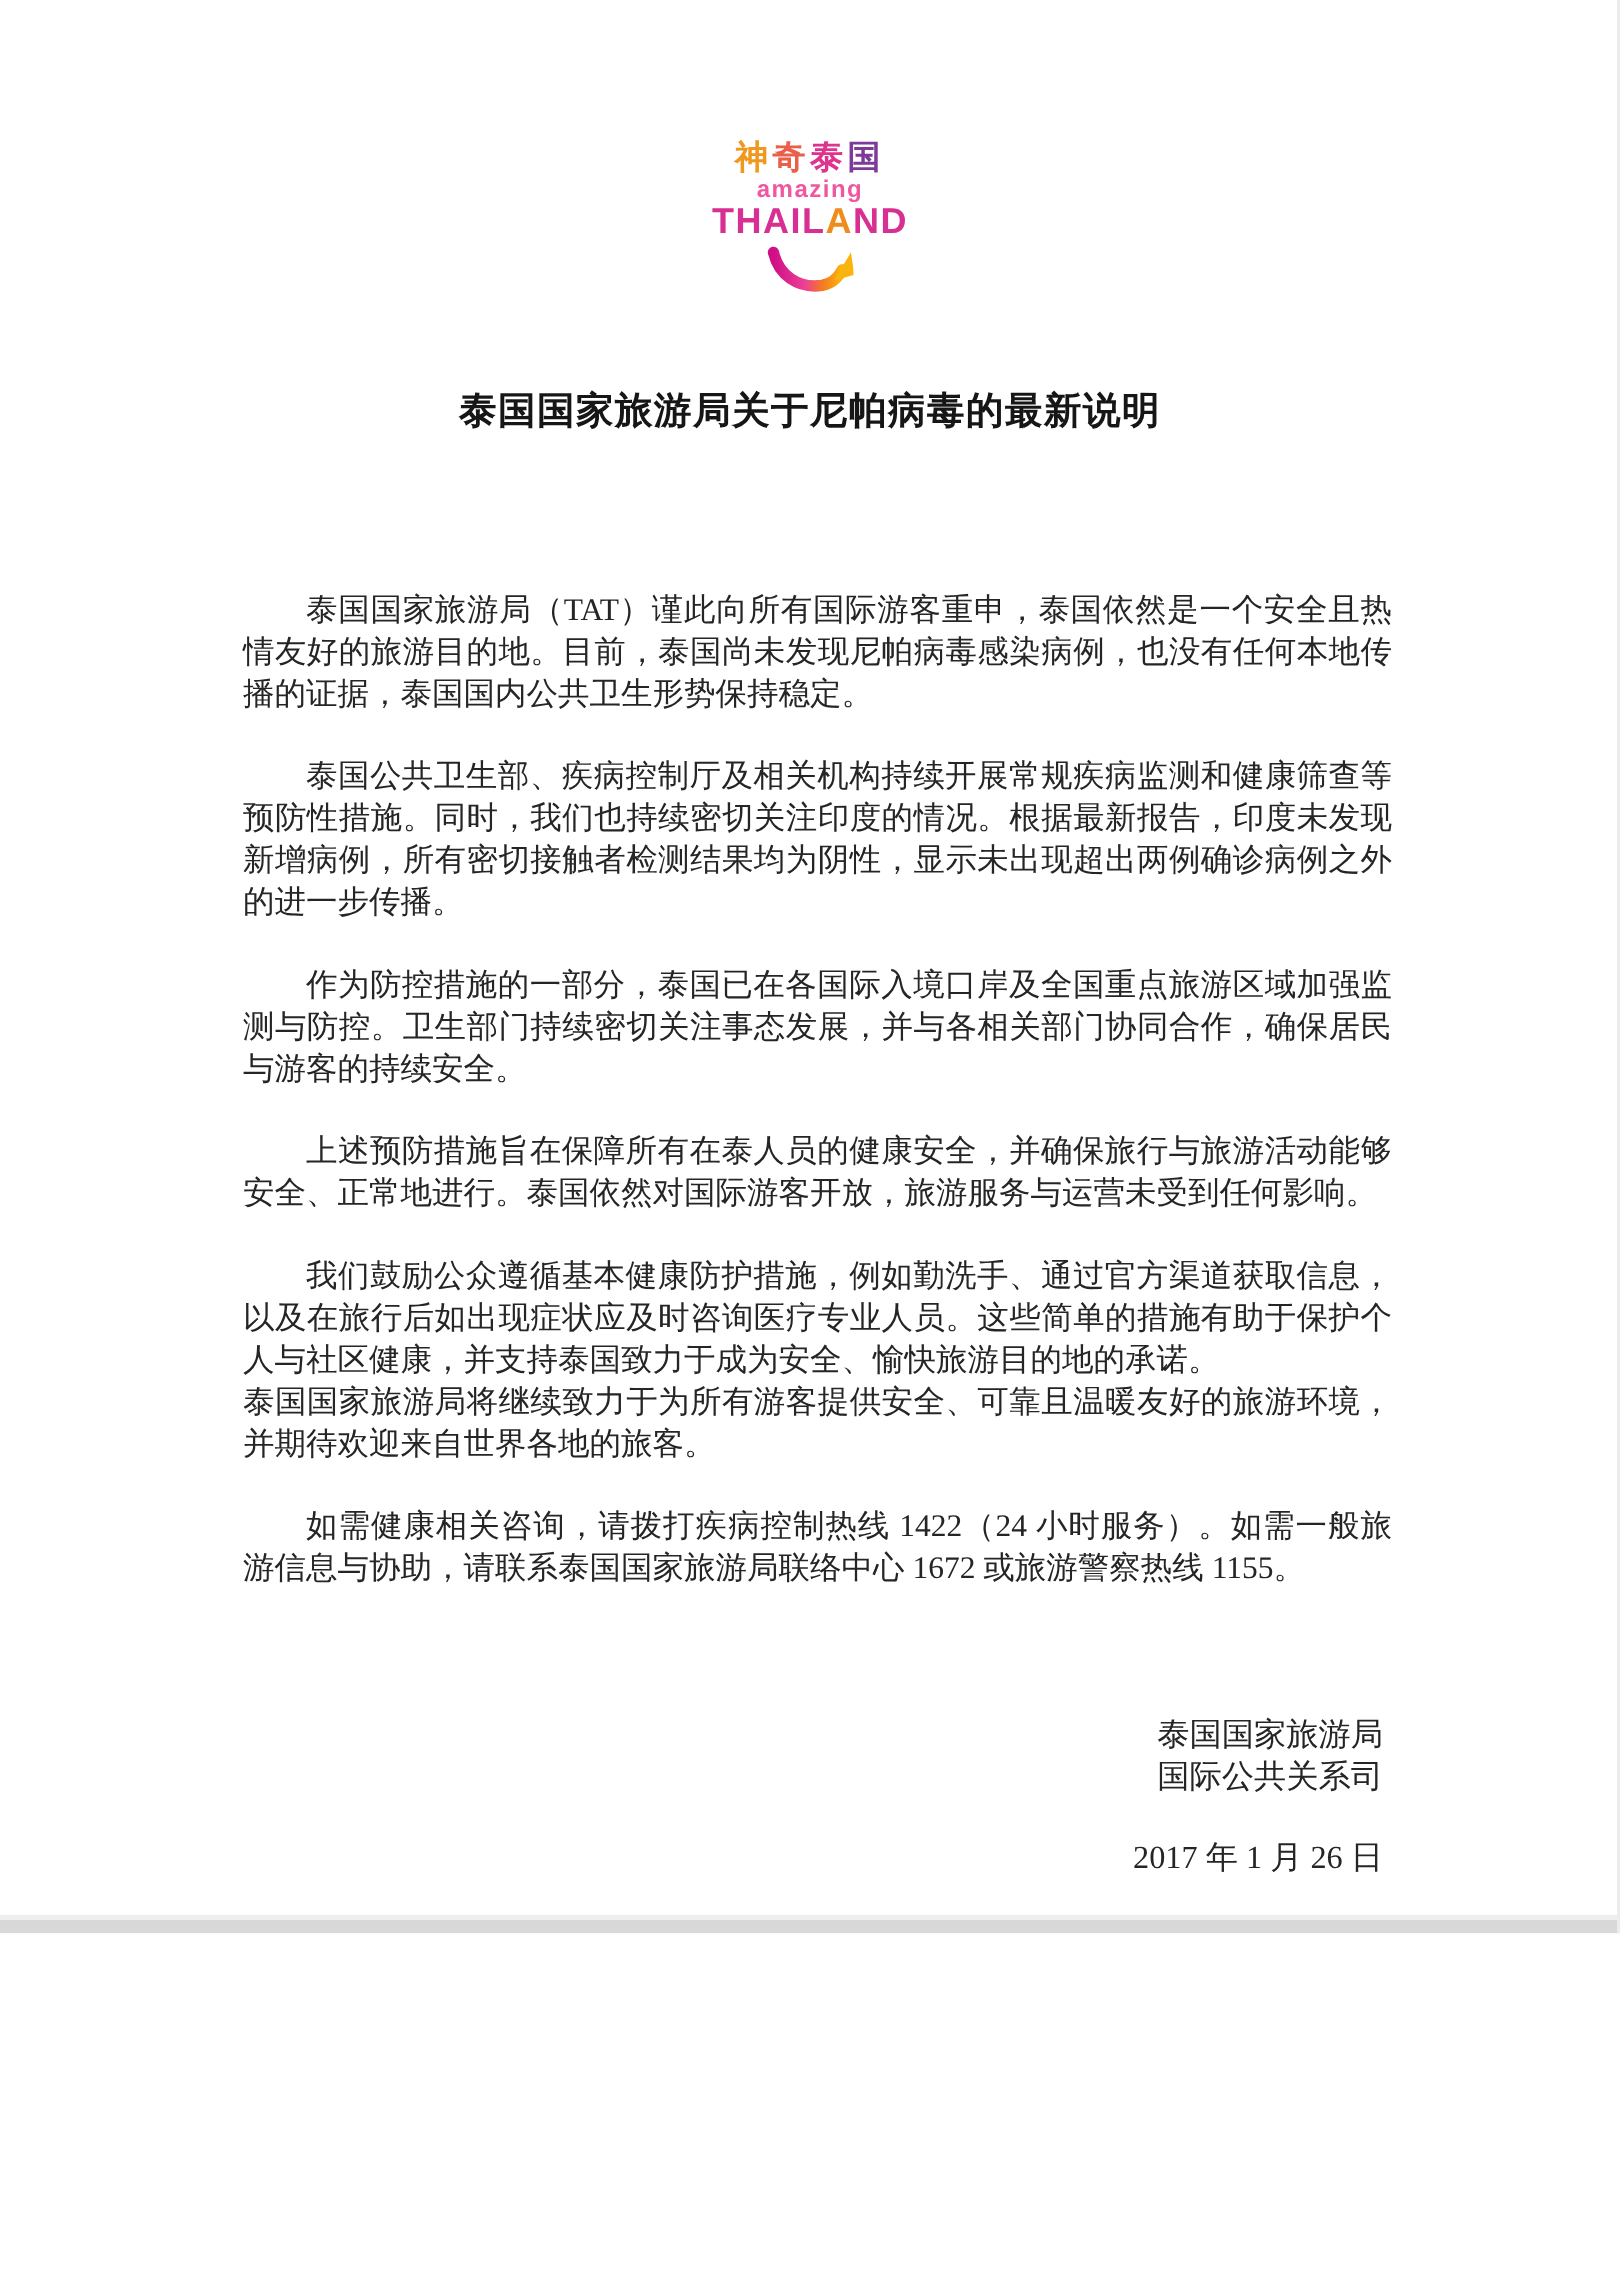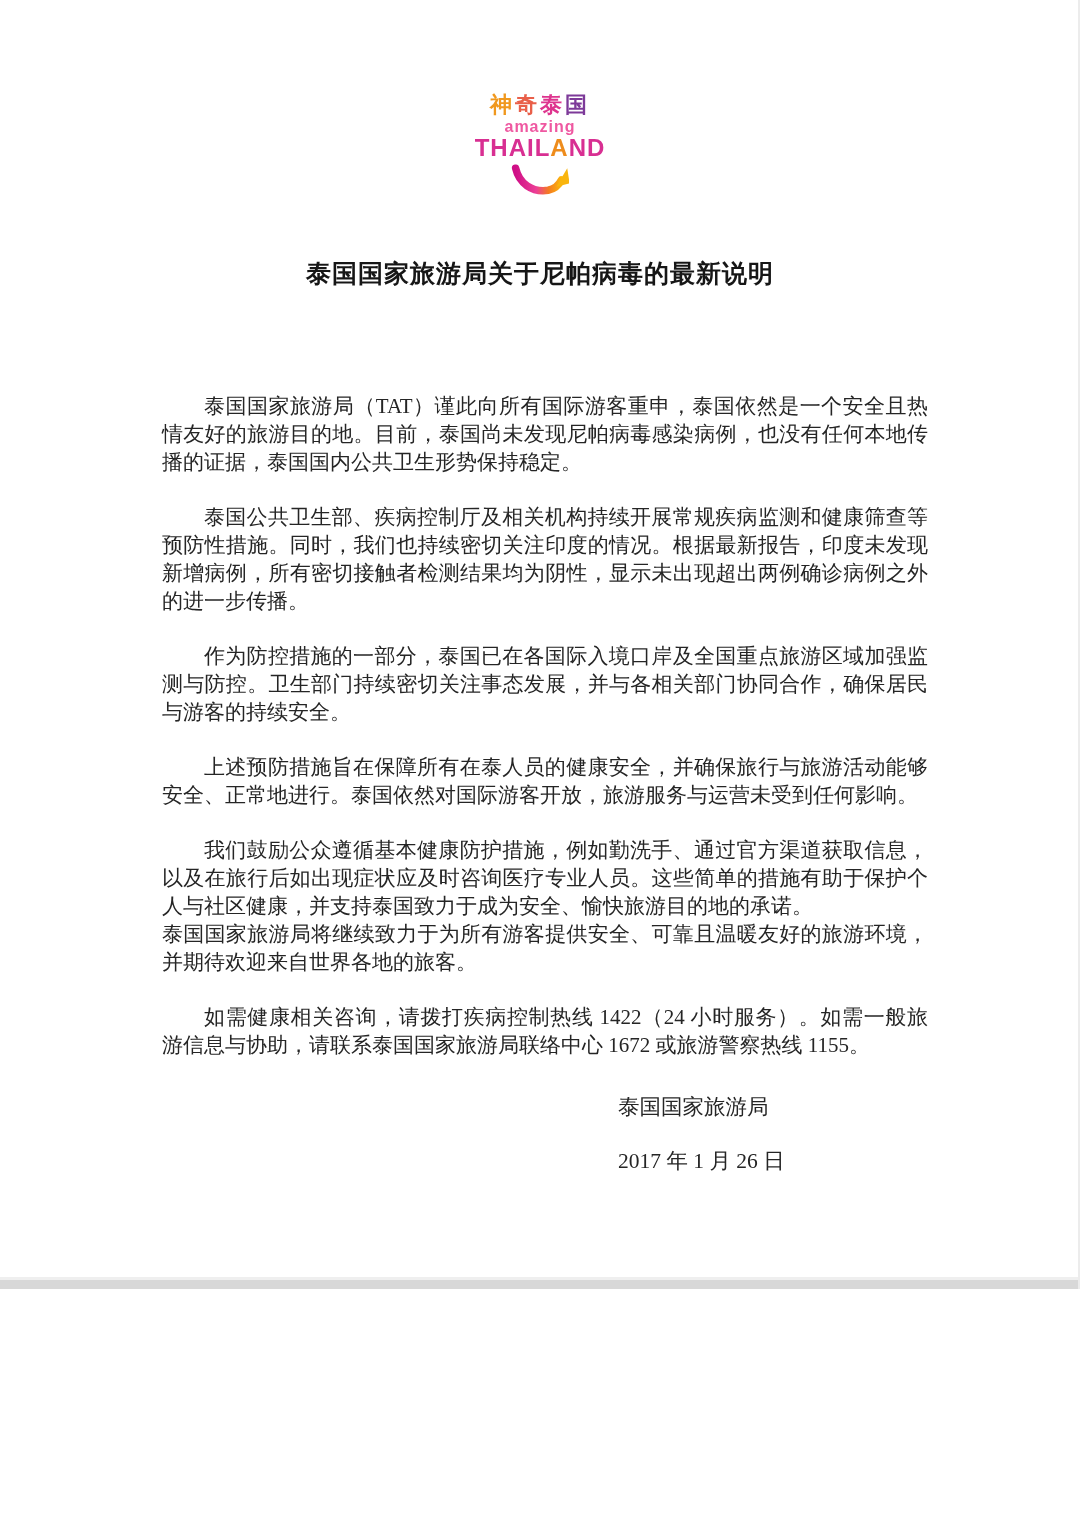--- a/index.html
+++ b/index.html
@@ -51,22 +51,22 @@
     font-size:21px;line-height:28px;
     text-align:justify;
     color:#252525;
   }
   .doc-body p{ margin:0 0 27px; }
   .doc-body p.indent{ text-indent:2em; }
   .doc-body p.no-indent{ text-indent:0; }
   .doc-body p.tight{ margin-bottom:0; }
   
   .signature{
-    margin-top:34px;margin-left:618px;width:304px;
-    text-align:left;
+    margin-top:83px;margin-left:618px;width:304px;
+    text-align:right;
     font-size:21.5px;line-height:28px;color:#252525;
   }
   .sig-date{ margin-top:26px; }
 </style>
 </head>
 <body>
 
 <div class="page">
 
   <div class="logo">
@@ -98,18 +98,19 @@
     <p class="indent">泰国公共卫生部、疾病控制厅及相关机构持续开展常规疾病监测和健康筛查等预防性措施。同时，我们也持续密切关注印度的情况。根据最新报告，印度未发现新增病例，所有密切接触者检测结果均为阴性，显示未出现超出两例确诊病例之外的进一步传播。</p>
     <p class="indent">作为防控措施的一部分，泰国已在各国际入境口岸及全国重点旅游区域加强监测与防控。卫生部门持续密切关注事态发展，并与各相关部门协同合作，确保居民与游客的持续安全。</p>
     <p class="indent">上述预防措施旨在保障所有在泰人员的健康安全，并确保旅行与旅游活动能够安全、正常地进行。泰国依然对国际游客开放，旅游服务与运营未受到任何影响。</p>
     <p class="indent tight">我们鼓励公众遵循基本健康防护措施，例如勤洗手、通过官方渠道获取信息，以及在旅行后如出现症状应及时咨询医疗专业人员。这些简单的措施有助于保护个人与社区健康，并支持泰国致力于成为安全、愉快旅游目的地的承诺。</p>
     <p class="no-indent">泰国国家旅游局将继续致力于为所有游客提供安全、可靠且温暖友好的旅游环境，并期待欢迎来自世界各地的旅客。</p>
     <p class="indent">如需健康相关咨询，请拨打疾病控制热线 1422（24 小时服务）。如需一般旅游信息与协助，请联系泰国国家旅游局联络中心 1672 或旅游警察热线 1155。</p>
   </div>
 
   <div class="signature">
     <div>泰国国家旅游局</div>
+    <div>国际公共关系司</div>
     <div class="sig-date">2017 年 1 月 26 日</div>
   </div>
 
   <div class="bottom-strip"></div>
   <div class="edge-right"></div>
 </div>
 
 </body></html>

